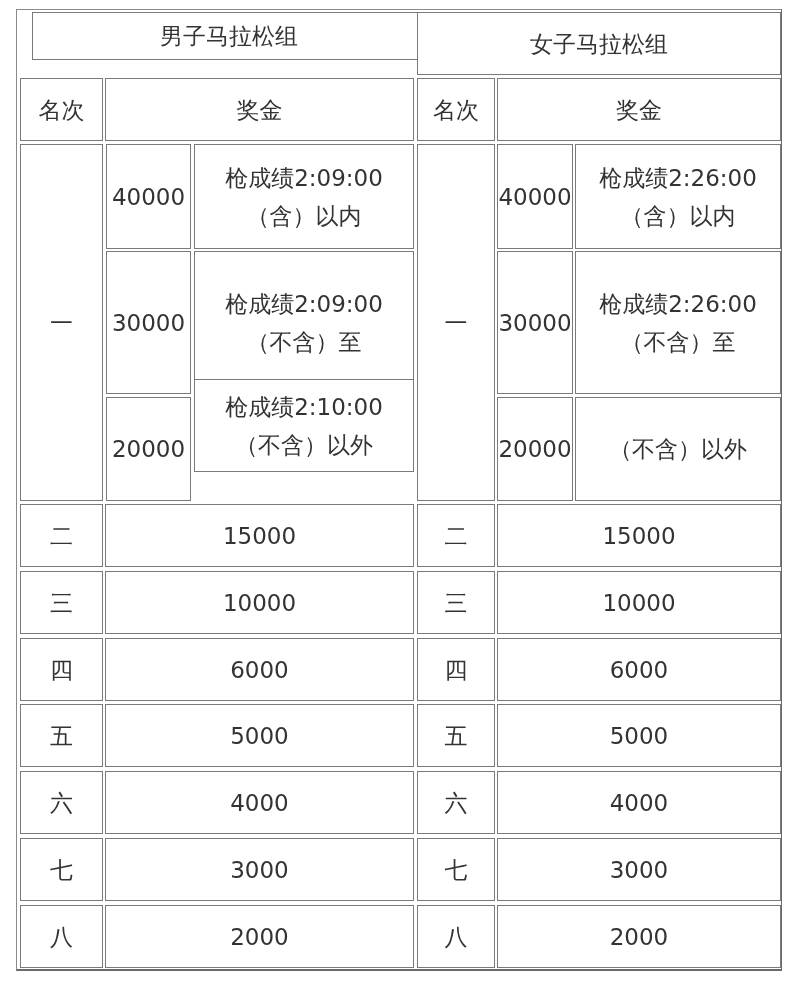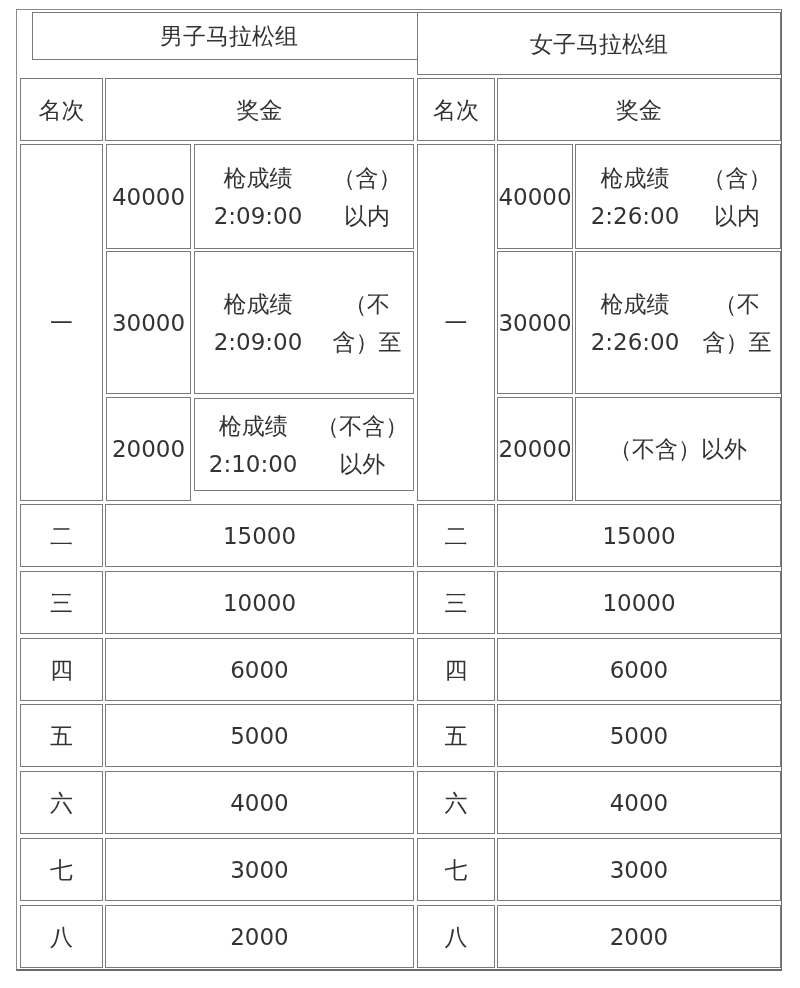--- a/index.html
+++ b/index.html
@@ -4,21 +4,21 @@
   <style>
     html, body { margin: 0; padding: 0; background: #ffffff; }
     body { width: 800px; height: 988px; position: relative; overflow: hidden;
            font-family: "DejaVu Sans", "Liberation Sans", sans-serif; color: #333333; }
     .table-outer { position: absolute; left: 16px; top: 9px; width: 766px; height: 962px;
                    border: 1px solid #8a8a8a; border-right-color: #6a6a6a; border-bottom: 2px solid #6a6a6a;
                    box-sizing: border-box; }
     .cell { position: absolute; box-sizing: border-box; border: 1.5px solid #7a7a7a;
             display: flex; align-items: center; justify-content: center; text-align: center;
             font-size: 23px; line-height: 38px; background: #fff; }
-    .cell .lines { display: flex; flex-direction: row; align-items: center; }
+    .cell .lines { display: flex; flex-direction: column; align-items: center; }
   </style>
 </head>
 <body>
 
 <div class="table-outer"></div>
 
 <div class="cell" style="left:32px;top:12px;width:394px;height:48px;">男子马拉松组</div>
 <div class="cell" style="left:20px;top:78px;width:83px;height:63px;">名次</div>
 <div class="cell" style="left:105px;top:78px;width:309px;height:63px;">奖金</div>
 <div class="cell" style="left:20px;top:144px;width:83px;height:357px;">一</div>
@@ -31,21 +31,21 @@
     </div>
 </div>
 <div class="cell" style="left:106px;top:251px;width:85px;height:143px;">30000</div>
 <div class="cell" style="left:194px;top:251px;width:220px;height:143px;">
   <div class="lines">
       <span>枪成绩2:09:00</span>
       <span>（不含）至</span>
     </div>
 </div>
 <div class="cell" style="left:106px;top:397px;width:85px;height:104px;">20000</div>
-<div class="cell" style="left:194px;top:398px;width:220px;height:93px;">
+<div class="cell" style="left:194px;top:379px;width:220px;height:93px;">
   <div class="lines">
       <span>枪成绩2:10:00</span>
       <span>（不含）以外</span>
     </div>
 </div>
 
 <div class="cell" style="left:417px;top:12px;width:364px;height:63px;">女子马拉松组</div>
 <div class="cell" style="left:417px;top:78px;width:78px;height:63px;">名次</div>
 <div class="cell" style="left:497px;top:78px;width:284px;height:63px;">奖金</div>
 <div class="cell" style="left:417px;top:144px;width:78px;height:357px;">一</div>

